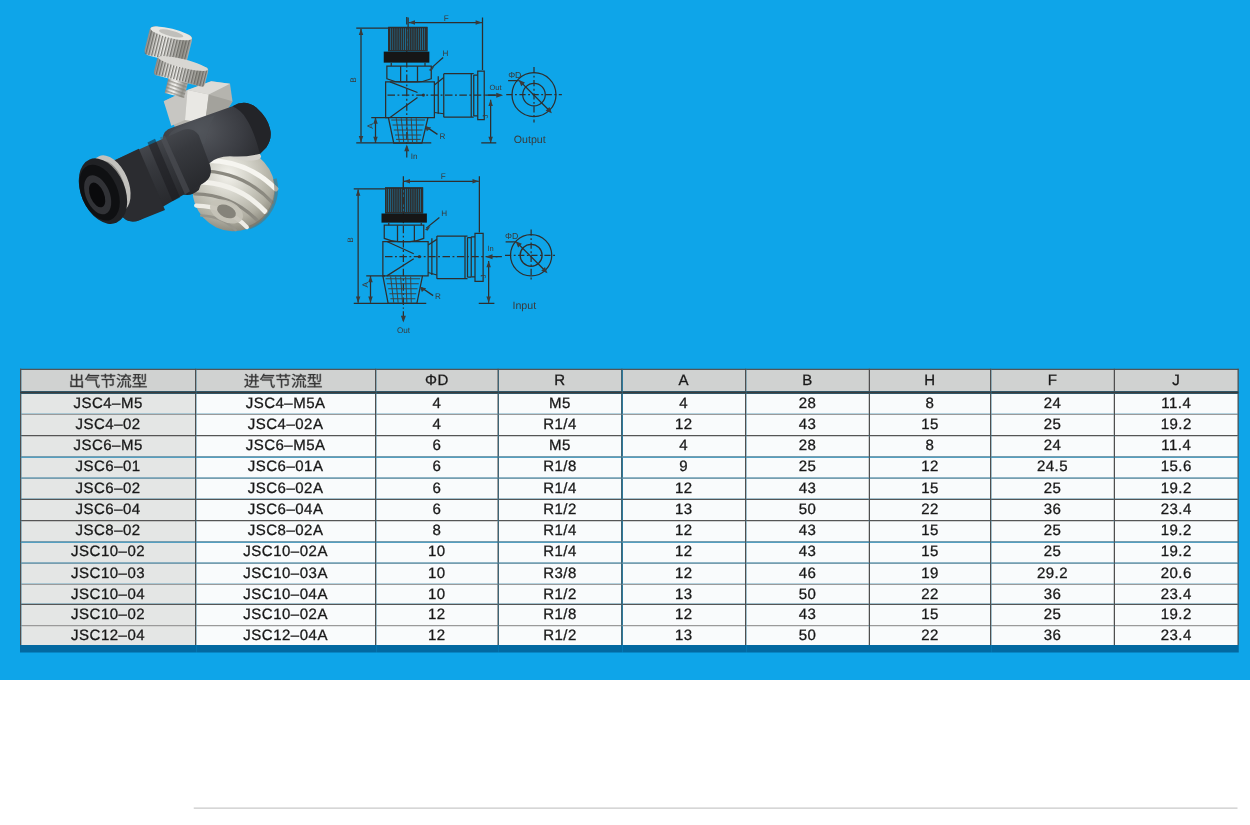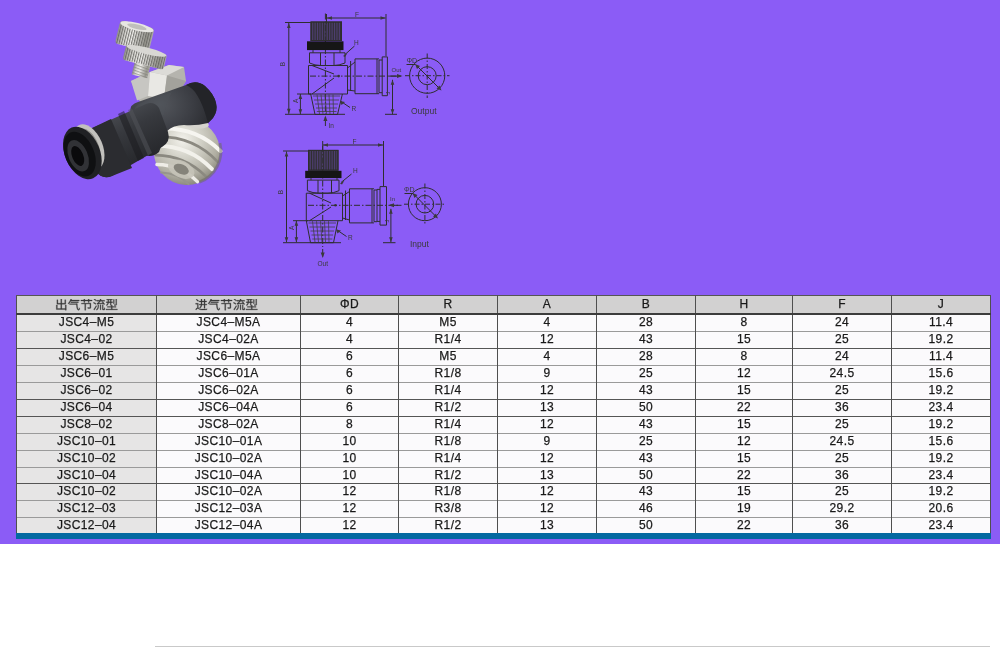--- a/index.html
+++ b/index.html
@@ -1,17 +1,17 @@
 <!DOCTYPE html>
 <html><head><meta charset="utf-8">
 <style>
 *{margin:0;padding:0;box-sizing:border-box}
 html,body{width:1000px;height:660px;background:#fff;overflow:hidden;
 font-family:"Liberation Sans",sans-serif}
-.page{position:relative;width:1000px;height:544px;background:#8b5cf6}
+.page{position:relative;width:1000px;height:544px;background:#0ea5e9}
 table{position:absolute;left:16px;top:295px;width:974px;border-collapse:collapse;table-layout:fixed}
 th,td{border-left:1px solid #4f4f4f;border-right:1px solid #4f4f4f;
 text-align:center;vertical-align:middle;font-size:12px;color:#161616;
 letter-spacing:0.4px;padding:0;overflow:hidden;line-height:15px;-webkit-text-stroke:0.25px #222}
 thead th{background:rgba(210,210,208,0.99);height:18px;border-top:1.5px solid #555;border-bottom:2px solid #3c3c3c;font-weight:normal}
 tbody tr{height:17px}
 tbody tr:nth-child(10){height:16px}
 tbody td{border-top:1px solid #9a9a9a;background:rgba(252,252,252,0.99)}
 tbody td.c1{background:rgba(231,231,229,0.99)}
 tbody tr.g + tr td, tbody tr.g + tr td.c1{border-top:1.5px solid #555}
@@ -425,40 +425,40 @@
           <td>JSC8–02A</td>
           <td>8</td>
           <td>R1/4</td>
           <td>12</td>
           <td>43</td>
           <td>15</td>
           <td>25</td>
           <td>19.2</td>
         </tr>
 <tr>
-          <td class="c1">JSC10–01</td>
-          <td>JSC10–01A</td>
-          <td>10</td>
-          <td>R1/8</td>
-          <td>9</td>
-          <td>25</td>
-          <td>12</td>
-          <td>24.5</td>
-          <td>15.6</td>
-        </tr>
-<tr>
           <td class="c1">JSC10–02</td>
           <td>JSC10–02A</td>
           <td>10</td>
           <td>R1/4</td>
           <td>12</td>
           <td>43</td>
           <td>15</td>
           <td>25</td>
           <td>19.2</td>
+        </tr>
+<tr>
+          <td class="c1">JSC10–03</td>
+          <td>JSC10–03A</td>
+          <td>10</td>
+          <td>R3/8</td>
+          <td>12</td>
+          <td>46</td>
+          <td>19</td>
+          <td>29.2</td>
+          <td>20.6</td>
         </tr>
 <tr class="g">
           <td class="c1">JSC10–04</td>
           <td>JSC10–04A</td>
           <td>10</td>
           <td>R1/2</td>
           <td>13</td>
           <td>50</td>
           <td>22</td>
           <td>36</td>
@@ -469,31 +469,20 @@
           <td>JSC10–02A</td>
           <td>12</td>
           <td>R1/8</td>
           <td>12</td>
           <td>43</td>
           <td>15</td>
           <td>25</td>
           <td>19.2</td>
         </tr>
 <tr>
-          <td class="c1">JSC12–03</td>
-          <td>JSC12–03A</td>
-          <td>12</td>
-          <td>R3/8</td>
-          <td>12</td>
-          <td>46</td>
-          <td>19</td>
-          <td>29.2</td>
-          <td>20.6</td>
-        </tr>
-<tr>
           <td class="c1">JSC12–04</td>
           <td>JSC12–04A</td>
           <td>12</td>
           <td>R1/2</td>
           <td>13</td>
           <td>50</td>
           <td>22</td>
           <td>36</td>
           <td>23.4</td>
         </tr>

